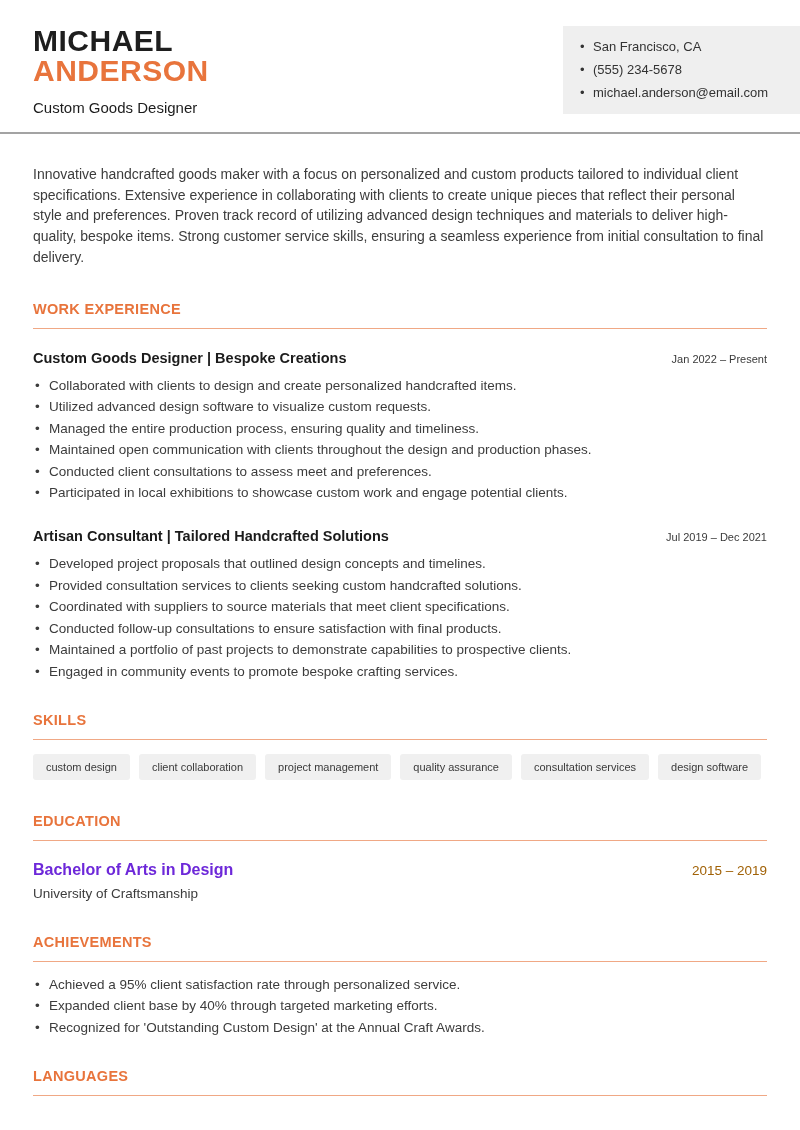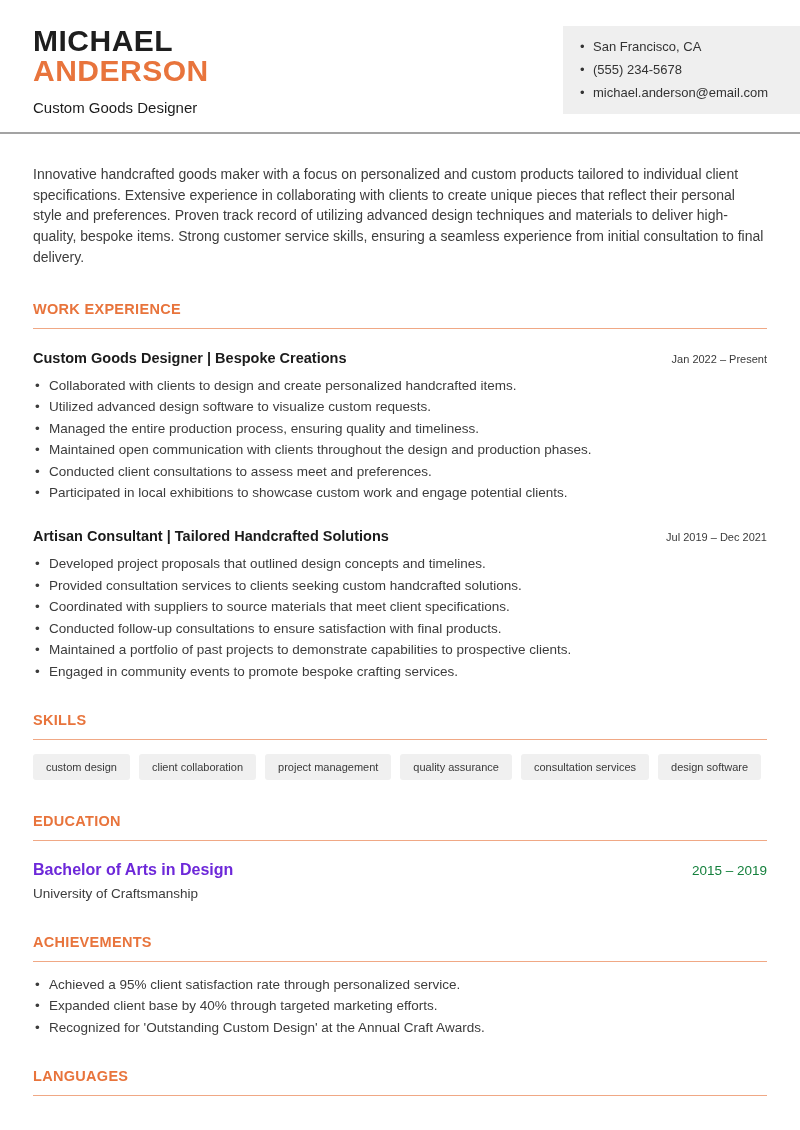--- a/index.html
+++ b/index.html
@@ -87,21 +87,21 @@
   .pill {
     background: #f0f0f0; color: #3a3a3a;
     font-size: 11px; padding: 6px 13px;
     border-radius: 3px; line-height: 14px;
   }
 
   
   .edu { margin-top: 20px; }
   .edu-head { display: flex; justify-content: space-between; align-items: baseline; }
   .edu-degree { font-size: 16px; font-weight: 700; color: #6d28d9; }
-  .edu-dates { font-size: 13.5px; color: #15803d; white-space: nowrap; }
+  .edu-dates { font-size: 13.5px; color: #a16207; white-space: nowrap; }
   .edu-school { margin-top: 7px; font-size: 13.5px; color: #3c3c3c; }
 </style>
 </head>
 <body>
 
 <div class="page">
 
   <div class="header">
     <div class="name-block">
       <div class="name-first">MICHAEL</div>

